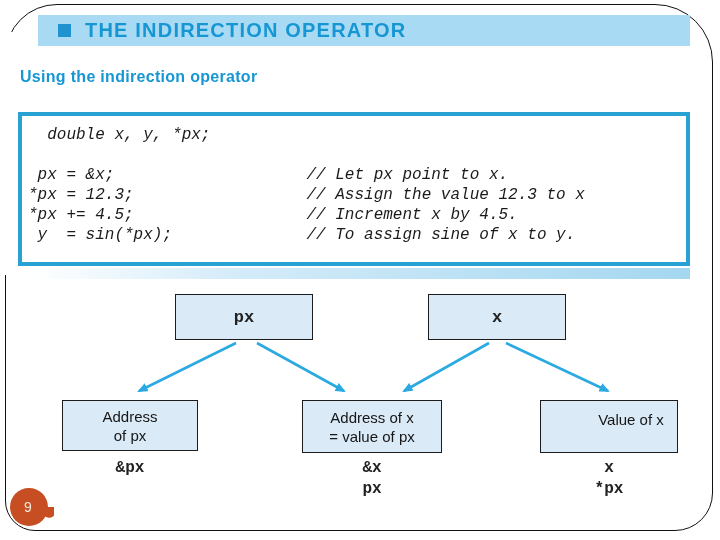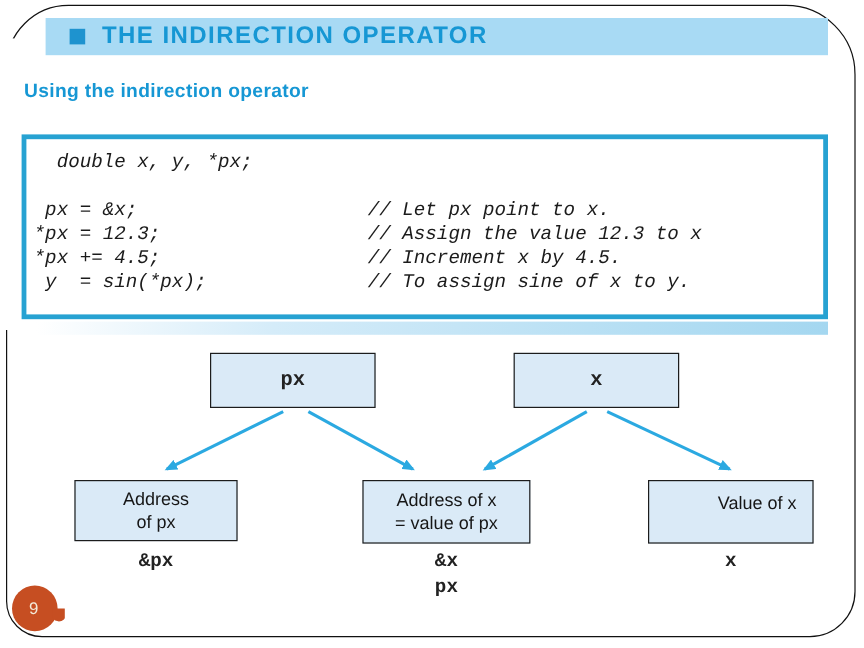--- a/index.html
+++ b/index.html
@@ -119,19 +119,20 @@
 <div class="caption" style="left:62px;top:458px;width:136px;">
   <span>&amp;px</span>
   <span></span>
 </div>
 <div class="caption" style="left:302px;top:458px;width:140px;">
   <span>&amp;x</span>
   <span>px</span>
 </div>
 <div class="caption" style="left:540px;top:458px;width:138px;">
   <span>x</span>
+  <span>*px</span>
 </div>
 
 <svg class="abs page-blob-wrap" viewBox="0 0 46 46" width="46" height="46">
   <circle cx="21" cy="22" r="19" fill="#c64e22"></circle>
   <path d="M36 22 h10 a6.5 6.5 0 0 1 -10 8.5 z" fill="#c64e22"></path>
 </svg>
 <div class="abs page-num">9</div>
 
 </body></html>

